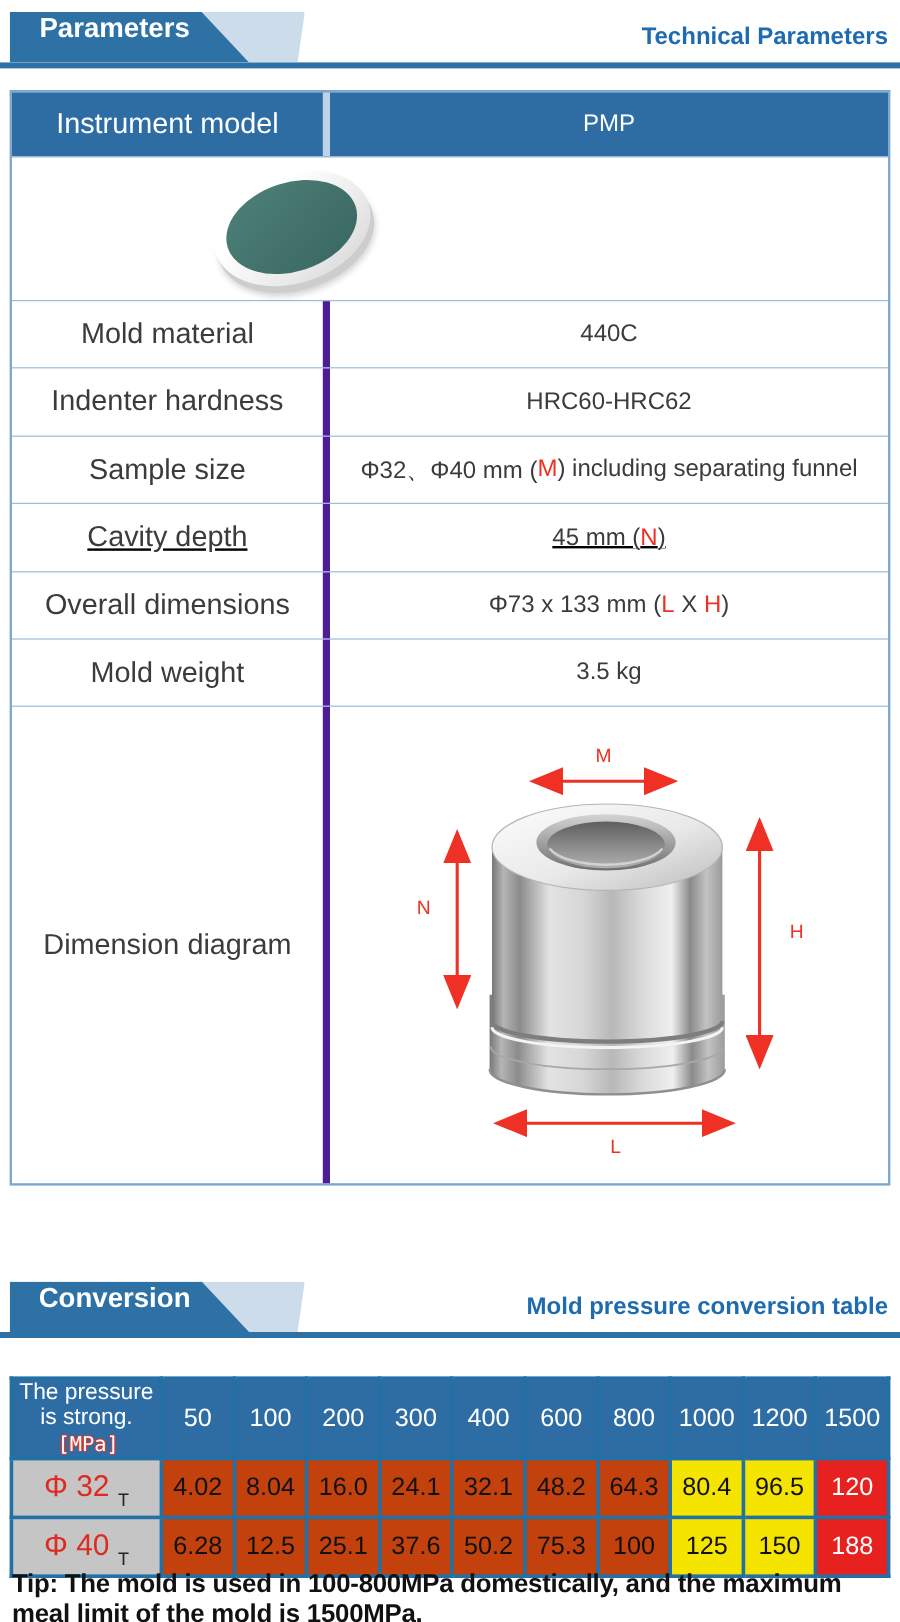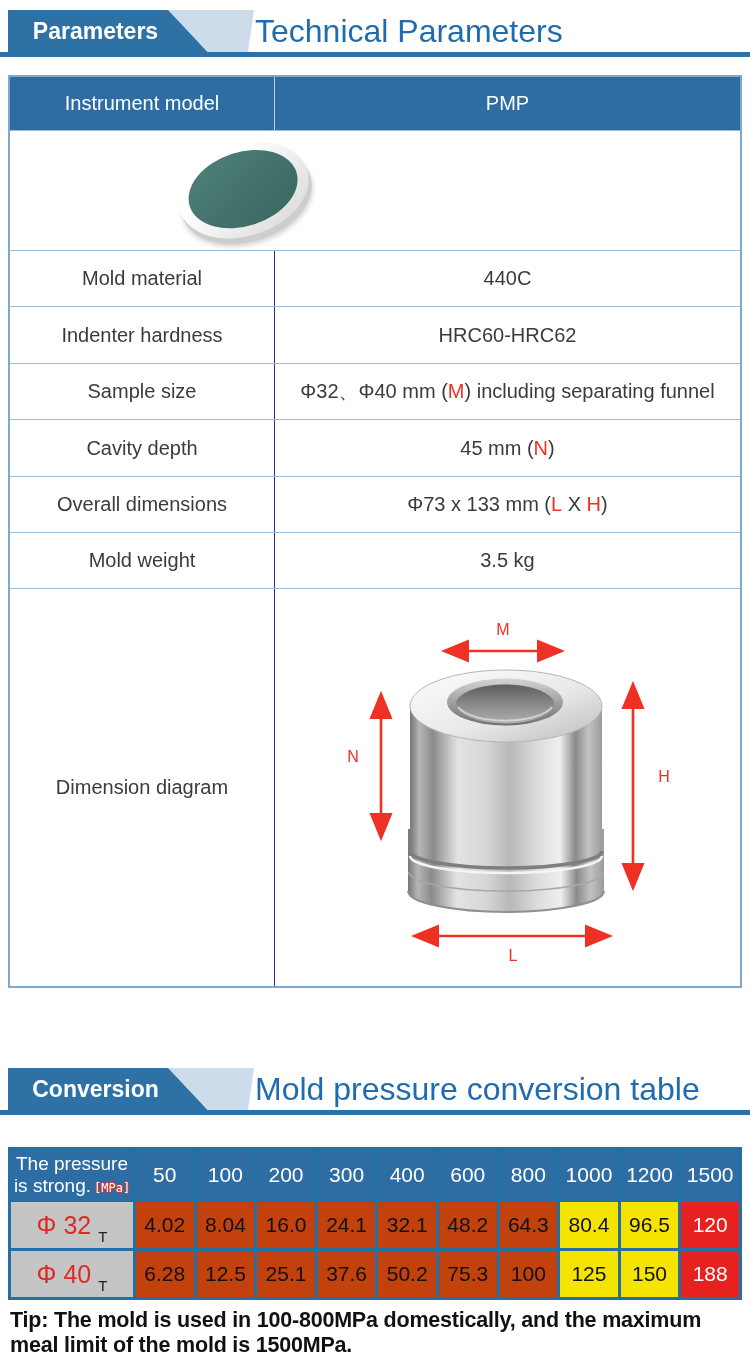--- a/index.html
+++ b/index.html
@@ -6,42 +6,42 @@
   body{
     width:750px;height:1352px;position:relative;background:#ffffff;
     font-family:"Liberation Sans",sans-serif;overflow:hidden;
   }
   
   .sec{position:absolute;left:0;width:750px;height:48px;}
   .sec .underbar{position:absolute;left:0;top:42px;width:750px;height:5px;background:#2e72a5;}
   .rib-blue{
     position:absolute;left:8px;top:0;width:210px;height:42px;background:#2e72a5;
     clip-path:polygon(0 0,161px 0,200px 100%,0 100%);
-    display:flex;align-items:center;
+    display:flex;
   }
   .rib-blue span{display:block;width:175px;text-align:center;color:#fff;font-size:23px;font-weight:bold;}
   .rib-light{
     position:absolute;left:168px;top:0;width:86px;height:42px;background:#ccdcea;
     clip-path:polygon(0 0,100% 0,93% 100%,46% 100%);
   }
   .sec-title{
     position:absolute;left:255px;top:0;width:485px;height:42px;line-height:42px;
-    text-align:left;color:#1f6bb0;font-size:32px;font-weight:normal;white-space:nowrap;
+    text-align:right;color:#1f6bb0;font-size:20px;font-weight:bold;white-space:nowrap;
   }
   
   .ptable{
     position:absolute;left:8px;top:75px;width:734px;
     border:2px solid #7fa9cc;box-sizing:border-box;background:#fff;
   }
   .prow{display:flex;border-bottom:1px solid #9cbcd8;box-sizing:border-box;}
   .prow:last-child{border-bottom:none;}
   .pl{
-    width:265px;flex:0 0 265px;border-right:1px solid #4c1d95;box-sizing:border-box;
+    width:265px;flex:0 0 265px;border-right:6px solid #4c1d95;box-sizing:border-box;
     display:flex;align-items:center;justify-content:center;
-    color:#3b3b3b;font-size:20px;text-align:center;
+    color:#3b3b3b;font-size:24px;text-align:center;
   }
   .pv{
     flex:1;display:flex;align-items:center;justify-content:center;
     color:#3b3b3b;font-size:20px;position:relative;text-align:center;
   }
   .phead{background:#2e6da4;}
   .phead .pl,.phead .pv{color:#ffffff;border-right-color:#bdd3e7;}
   .rd{color:#ee3124;}
   
   .pellet{position:absolute;left:167px;top:13px;width:134px;height:96px;transform:rotate(-18deg);}
@@ -55,21 +55,21 @@
   .ctable{
     position:absolute;left:8px;top:1147px;width:734px;border-collapse:collapse;table-layout:fixed;
   }
   .ctable th,.ctable td{
     border:3px solid #2270a5;text-align:center;vertical-align:middle;padding:0;
   }
   .ctable th{background:#2e6da4;color:#fff;font-weight:normal;}
   .ctable .hnum{font-size:21px;height:49px;}
   .corner{font-size:19px;line-height:1.12;}
   .corner .unit{
-    font-family:"DejaVu Sans Mono",monospace;font-size:12px;color:#fff;margin-left:3px;
+    font-family:"DejaVu Sans Mono",monospace;font-size:17px;color:#fff;margin-left:3px;
     text-shadow:-1px 0 0 #e03a2f,1px 0 0 #e03a2f,0 -1px 0 #e03a2f,0 1px 0 #e03a2f;
   }
   .ctable td{font-size:21px;color:#111;height:46px;background:#c2410c;}
   td.lab{background:#c5c5c5;}
   .phi{color:#dd2b22;font-size:25px;}
   .sub{color:#222;font-size:15px;position:relative;top:8px;margin-left:7px;}
   td.yellow{background:#f5e400;}
   td.redc{background:#e6211f;color:#ffffff;}
   
   .tip{
@@ -118,21 +118,21 @@
 
   <div class="prow" style="height:56px;">
     <div class="pl">Sample size</div>
     <div class="pv">
         <span>Φ32、Φ40 mm (</span>
         <span class="rd">M</span>
         <span>) including separating funnel</span>
       </div>
   </div>
 
-  <div class="prow" style="height:57px;">
+  <div class="prow" style="height:57px;text-decoration:underline;">
     <div class="pl">Cavity depth</div>
     <div class="pv">
         <span>45 mm (</span>
         <span class="rd">N</span>
         <span>)</span>
       </div>
   </div>
 
   <div class="prow" style="height:56px;">
     <div class="pl">Overall dimensions</div>

